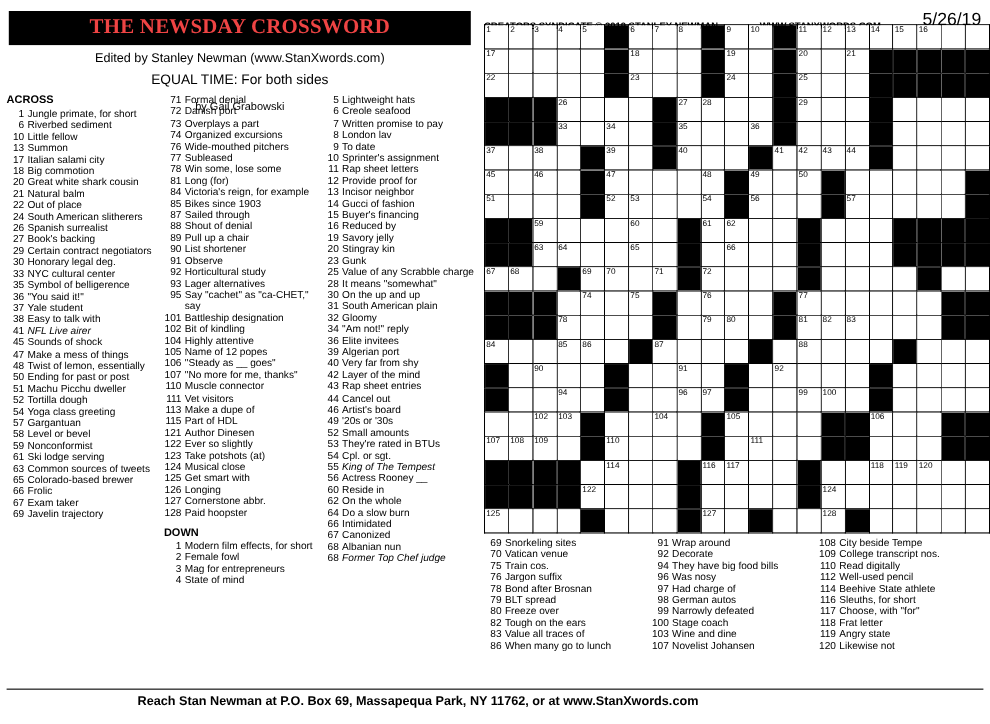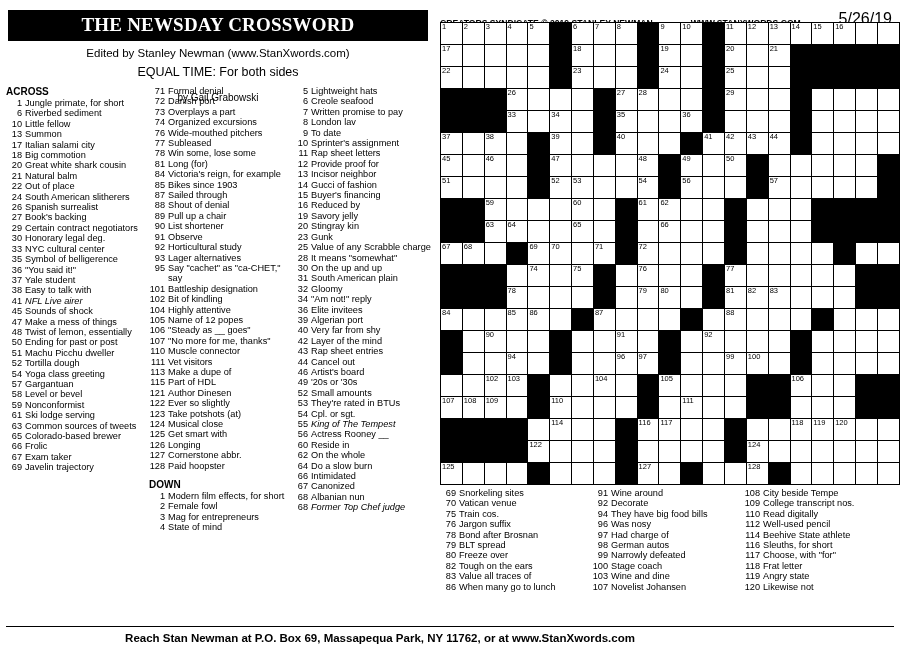--- a/index.html
+++ b/index.html
@@ -23,21 +23,21 @@
 
   
   .masthead {
     position: absolute;
     left: 8px;
     top: 10px;
     width: 420px;
   }
   .title-bar {
     background: #000;
-    color: #ffffff;
+    color: #ef4444;
     text-align: center;
     font-weight: bold;
     font-size: 19px;
     letter-spacing: 0.2px;
     padding: 4px 0 5px 0;
     font-family: "Liberation Serif", serif;
   }
   .edited-by {
     text-align: center;
     font-size: 11.5px;
@@ -1420,21 +1420,21 @@
           <span class="t">Value all traces of</span>
         </div>
         <div class="clue">
           <span class="n">86</span>
           <span class="t">When many go to lunch</span>
         </div>
       </div>
     <div class="clue-col-b" id="col5">
         <div class="clue">
           <span class="n">91</span>
-          <span class="t">Wine around</span>
+          <span class="t">Wrap around</span>
         </div>
         <div class="clue">
           <span class="n">92</span>
           <span class="t">Decorate</span>
         </div>
         <div class="clue">
           <span class="n">94</span>
           <span class="t">They have big food bills</span>
         </div>
         <div class="clue">

